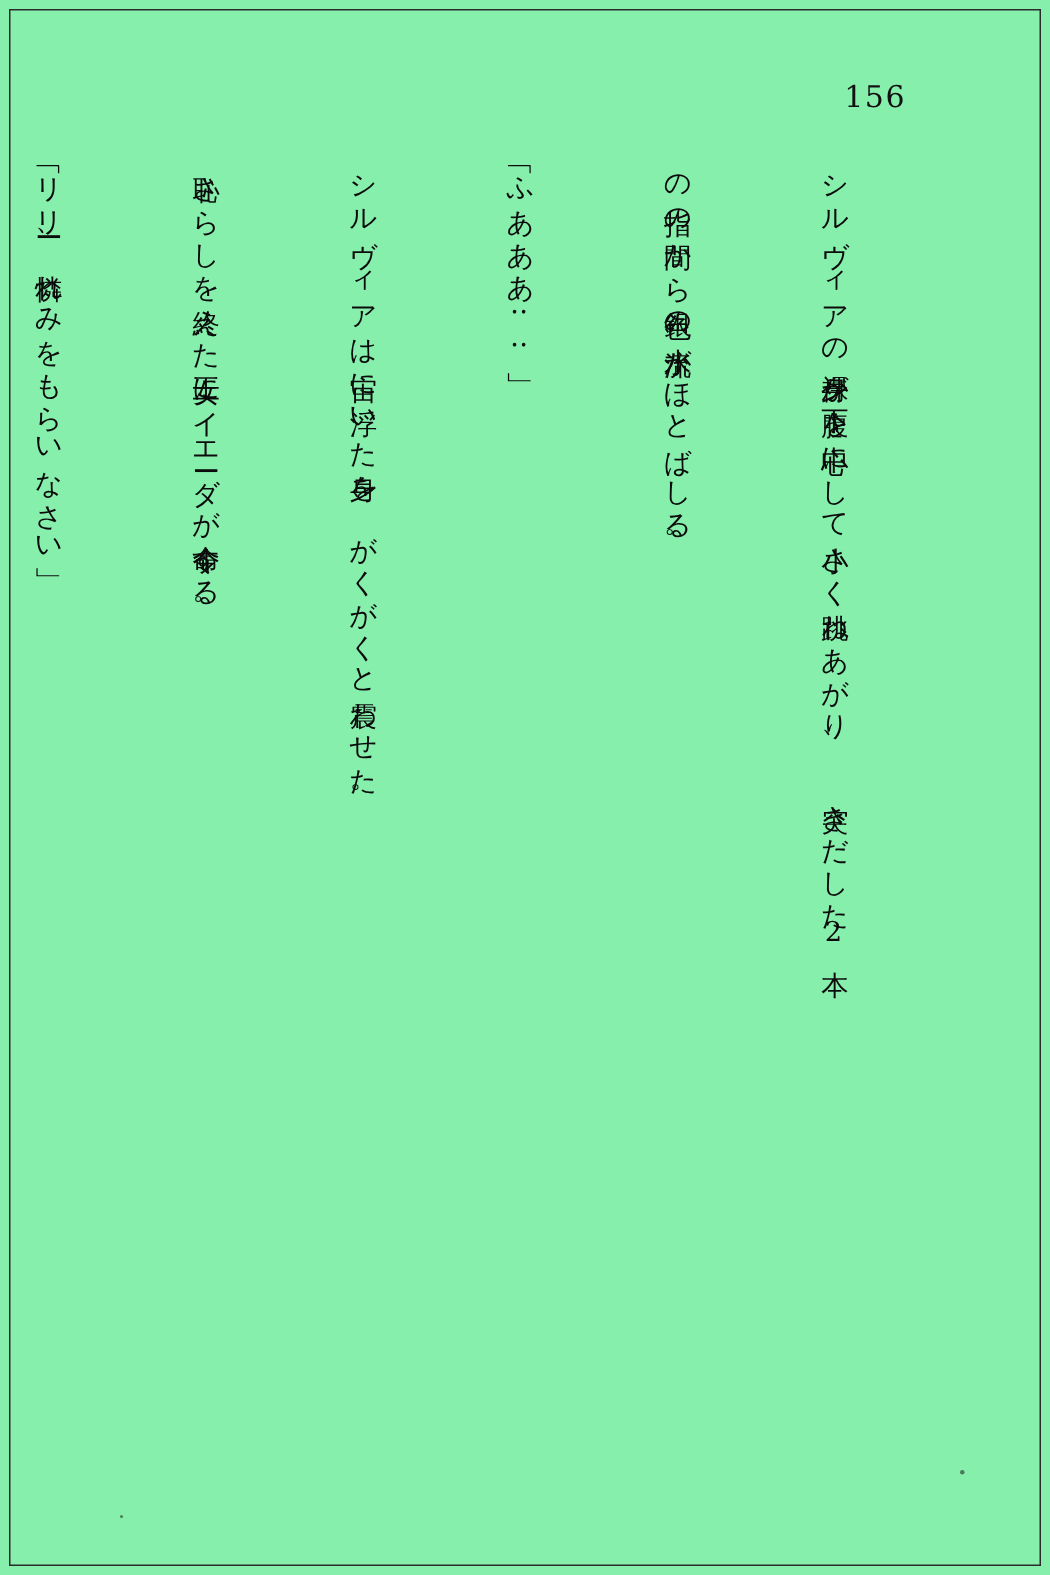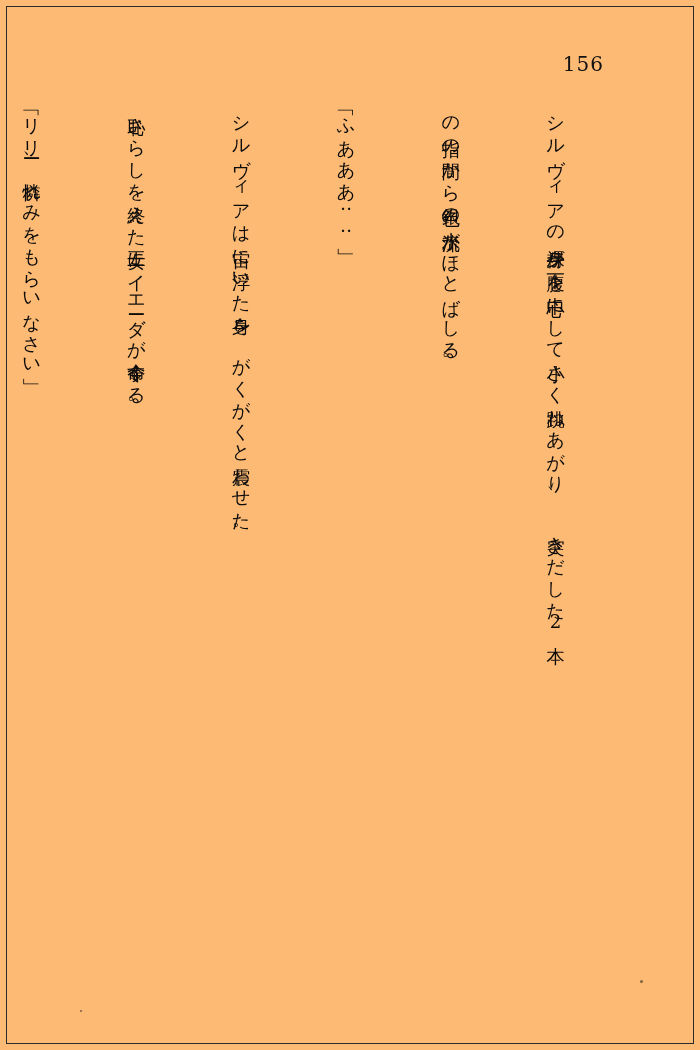--- a/index.html
+++ b/index.html
@@ -12,21 +12,21 @@
     height: 1050px;
     overflow: hidden;
     font-family: "DejaVu Serif", "Liberation Serif", serif;
     color: #000000;
   }
 
   #page {
     position: relative;
     width: 700px;
     height: 1050px;
-    background: #fdba74;
+    background: #86efac;
     box-sizing: border-box;
   }
 
   
   #page-frame {
     position: absolute;
     left: 6px;
     top: 6px;
     right: 6px;
     bottom: 6px;

